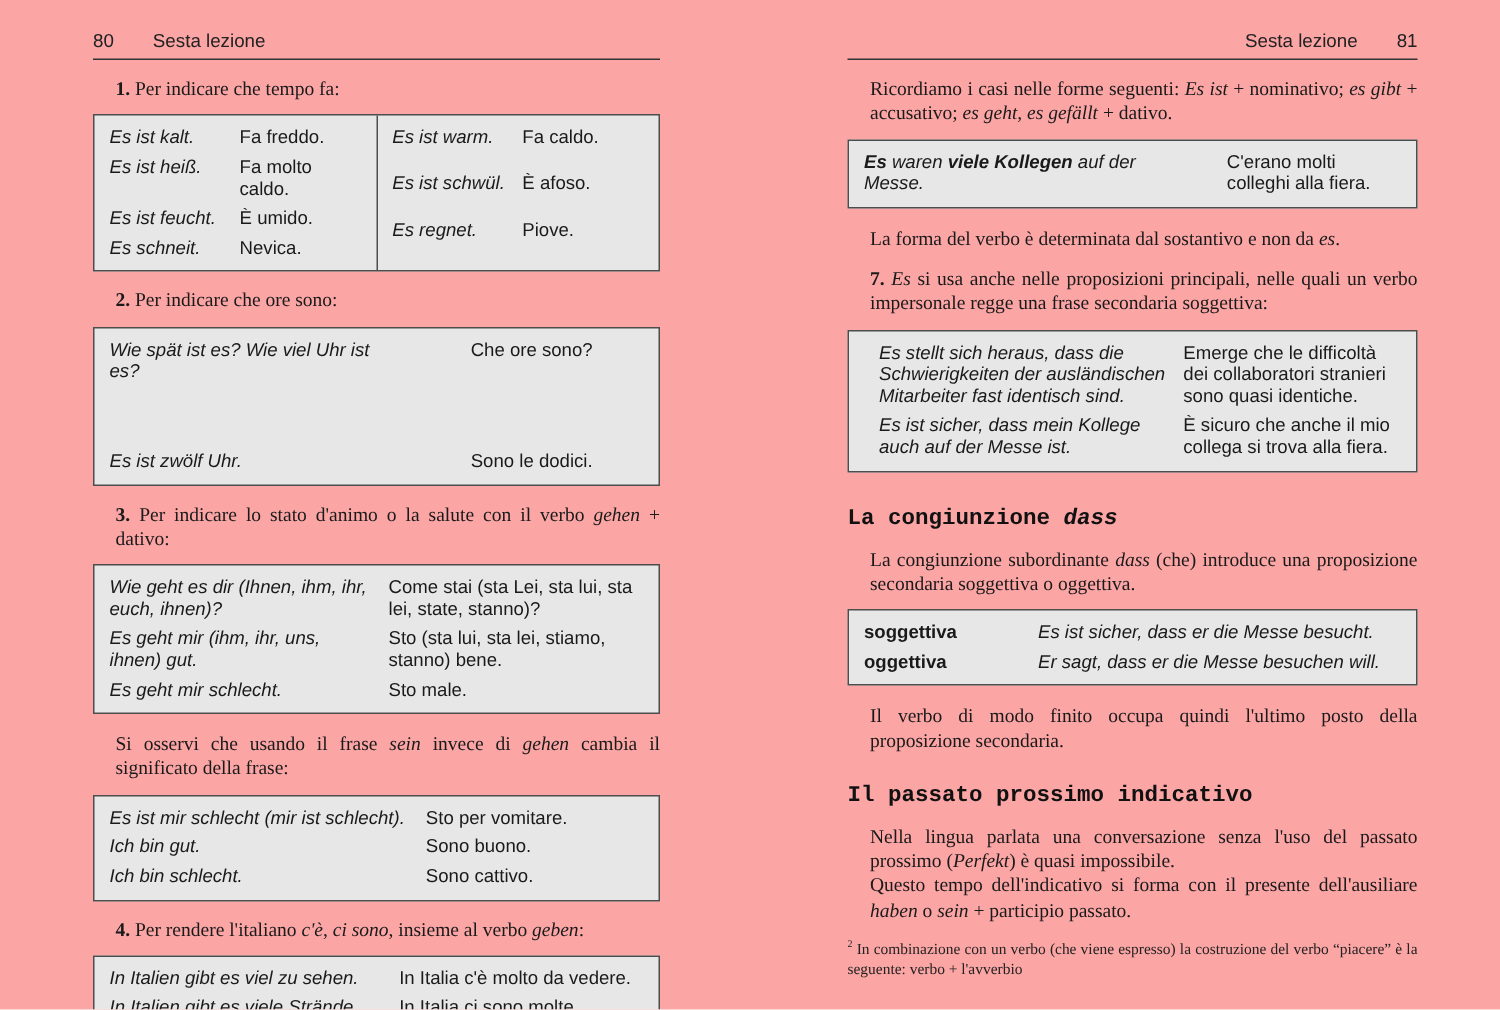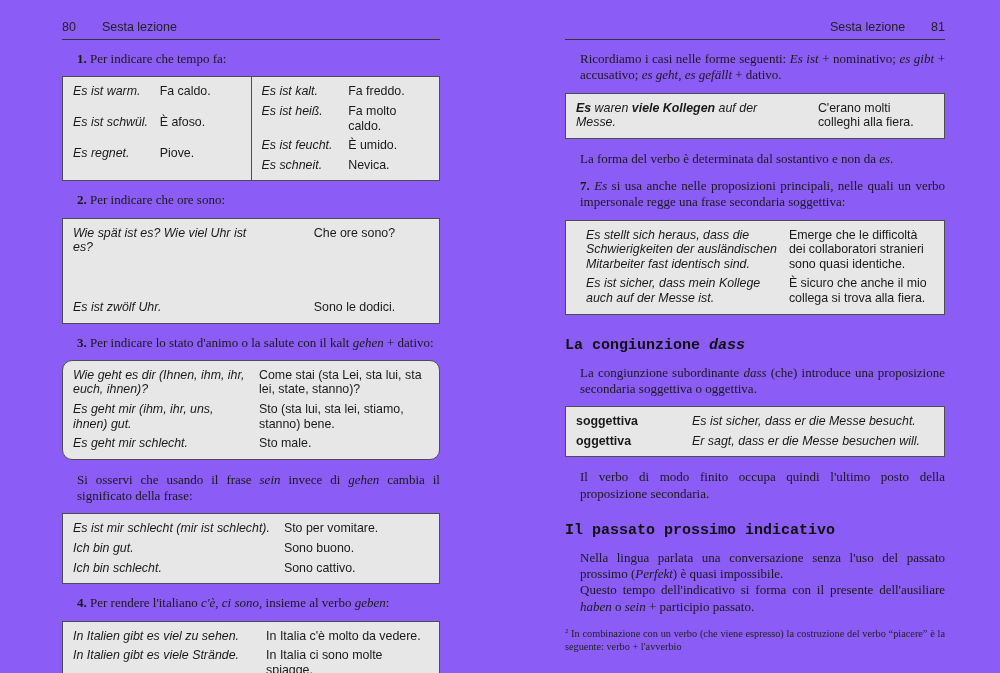--- a/index.html
+++ b/index.html
@@ -1,16 +1,16 @@
 <!DOCTYPE html>
 <html><head>
 <meta charset="utf-8">
 <style>
   html,body{margin:0;padding:0;background:#ffffff;}
-  .spread{position:relative;width:1000px;height:673px;background:#8b5cf6;overflow:hidden;
+  .spread{position:relative;width:1000px;height:673px;background:#fca5a5;overflow:hidden;
           color:#1a1a1a;font-family:"Liberation Serif",serif;}
   .page{position:absolute;top:20px;}
   .page-left{left:62px;width:378px;}
   .page-right{left:565px;width:380px;}
 
   
   .phead{display:flex;align-items:baseline;gap:26px;
          font-family:"Liberation Sans",sans-serif;font-size:12.5px;color:#222;
          border-bottom:1.2px solid #333;padding-bottom:5px;}
   .phead.right{justify-content:flex-end;}
@@ -20,21 +20,21 @@
   .para.tight{margin-top:12px;}
   .f-i{font-style:italic;}
   .f-b{font-weight:bold;}
   sup{font-size:0.65em;line-height:0;}
 
   
   .gbox{background:#e7e7e7;border:1.2px solid #4d4d4d;margin-top:9px;
         font-family:"Liberation Sans",sans-serif;font-size:12.4px;line-height:1.18;}
   .tbl{display:grid;row-gap:5px;column-gap:8px;padding:7px 10px 8px 10px;}
   .cols-47{grid-template-columns:47% 1fr;}
-  .cols-50{grid-template-columns:50% 1fr;border-radius:10px;}
+  .cols-50{grid-template-columns:50% 1fr;}
   .cols-52{grid-template-columns:52% 1fr;}
   .cols-55{grid-template-columns:55% 1fr;gap:45px;}
   .cols-56{grid-template-columns:56% 1fr;padding-left:20px;}
   .cols-57{grid-template-columns:57% 1fr;}
   .cols-lbl{grid-template-columns:108px 1fr;}
   .de{font-style:italic;}
   .it{font-style:normal;}
   .lbl{font-weight:bold;}
   .split{display:flex;align-items:stretch;padding:0;}
   .split .half{flex:1 1 50%;}
@@ -54,48 +54,48 @@
 
   <div class="page page-left">
     <div class="phead">
       <span>80</span>
       <span>Sesta lezione</span>
     </div>
 
     <p class="para"><span class="f-b">1. </span><span>Per indicare che tempo fa:</span></p>
     <div class="gbox split">
       <div class="half tbl cols-47">
-        <div class="de">Es ist warm.</div>
-        <div class="it">Fa caldo.</div>
-        <div class="de">Es ist schwül.</div>
-        <div class="it">È afoso.</div>
-        <div class="de">Es regnet.</div>
-        <div class="it">Piove.</div>
-      </div>
-      <div class="half tbl cols-47">
         <div class="de">Es ist kalt.</div>
         <div class="it">Fa freddo.</div>
         <div class="de">Es ist heiß.</div>
         <div class="it">Fa molto caldo.</div>
         <div class="de">Es ist feucht.</div>
         <div class="it">È umido.</div>
         <div class="de">Es schneit.</div>
         <div class="it">Nevica.</div>
+      </div>
+      <div class="half tbl cols-47">
+        <div class="de">Es ist warm.</div>
+        <div class="it">Fa caldo.</div>
+        <div class="de">Es ist schwül.</div>
+        <div class="it">È afoso.</div>
+        <div class="de">Es regnet.</div>
+        <div class="it">Piove.</div>
       </div>
     </div>
 
     <p class="para"><span class="f-b">2. </span><span>Per indicare che ore sono:</span></p>
     <div class="gbox tbl cols-55">
       <div class="de">Wie spät ist es? Wie viel Uhr ist es?</div>
       <div class="it">Che ore sono?</div>
       <div class="de">Es ist zwölf Uhr.</div>
       <div class="it">Sono le dodici.</div>
     </div>
 
-    <p class="para"><span class="f-b">3. </span><span>Per indicare lo stato d'animo o la salute con il kalt </span><span class="f-i">gehen</span><span> + dativo:</span></p>
+    <p class="para"><span class="f-b">3. </span><span>Per indicare lo stato d'animo o la salute con il verbo </span><span class="f-i">gehen</span><span> + dativo:</span></p>
     <div class="gbox tbl cols-50">
       <div class="de">Wie geht es dir (Ihnen, ihm, ihr, euch, ihnen)?</div>
       <div class="it">Come stai (sta Lei, sta lui, sta lei, state, stanno)?</div>
       <div class="de">Es geht mir (ihm, ihr, uns, ihnen) gut.</div>
       <div class="it">Sto (sta lui, sta lei, stiamo, stanno) bene.</div>
       <div class="de">Es geht mir schlecht.</div>
       <div class="it">Sto male.</div>
     </div>
 
     <p class="para tight"><span>Si osservi che usando il frase </span><span class="f-i">sein</span><span> invece di </span><span class="f-i">gehen</span><span> cambia il significato della frase:</span></p>

